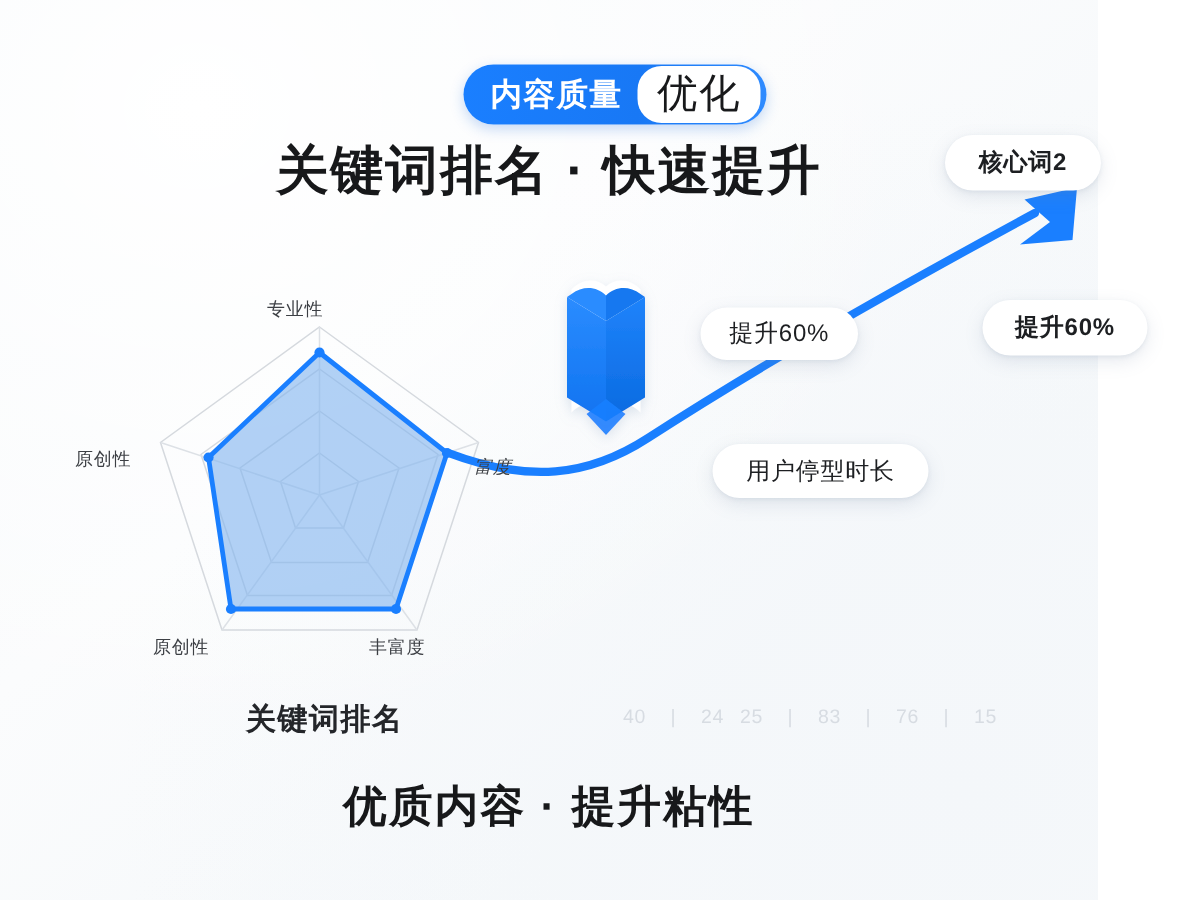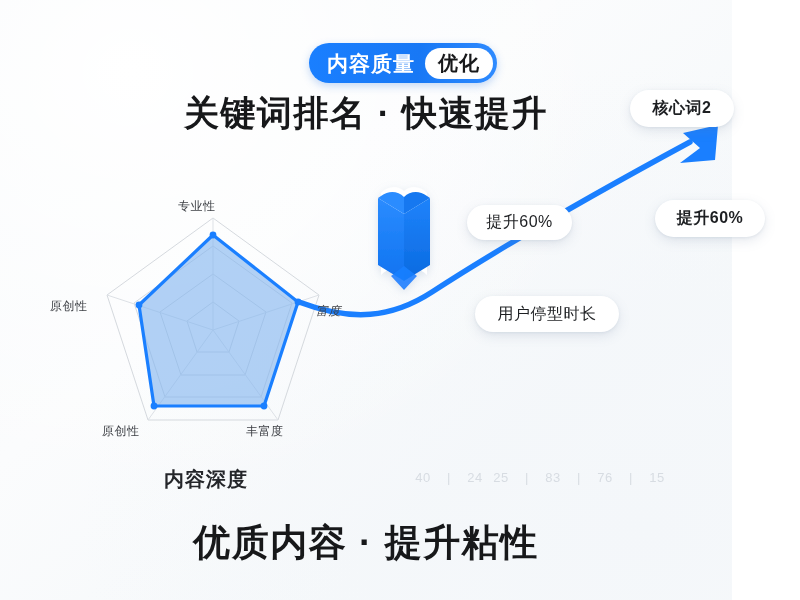--- a/index.html
+++ b/index.html
@@ -40,22 +40,22 @@
     color: #ffffff;
     font-size: 21px;
     font-weight: 700;
     letter-spacing: 1px;
     padding: 0 10px 0 18px;
     line-height: 1;
   }
   #badge .badge-pill {
     background: #ffffff;
     color: #18191b;
-    font-size: 20px;
-    font-weight: 700;
+    font-size: 27px;
+    font-weight: 400;
     letter-spacing: 1px;
     border-radius: 16px;
     padding: 5px 13px 6px 13px;
     line-height: 1;
   }
 
   
   .headline {
     position: absolute;
     font-weight: 700;
@@ -66,21 +66,21 @@
   #title-main {
     left: 0; right: 0;
     top: 90px;
     text-align: center;
     font-size: 35px;
   }
   #title-bottom {
     left: 0; right: 0;
     top: 518px;
     text-align: center;
-    font-size: 37px;
+    font-size: 29px;
   }
 
   
   #chart-svg {
     position: absolute;
     left: 0;
     top: 0;
     width: 800px;
     height: 600px;
   }
@@ -210,21 +210,21 @@
       <path d="M391,276 L404,266 L417,276 L404,290 Z" fill="#1a7fff" opacity="0.9"></path>
     </g>
   </svg>
 
   <div class="radar-label" id="radar-label-top">专业性</div>
   <div class="radar-label" id="radar-label-right">富度</div>
   <div class="radar-label" id="radar-label-bottomright">丰富度</div>
   <div class="radar-label" id="radar-label-bottomleft">原创性</div>
   <div class="radar-label" id="radar-label-left">原创性</div>
 
-  <div id="caption-depth">内容深度</div>
+  <div id="caption-depth">关键词排名</div>
 
   <div class="pill" id="pill-core2">核心词2</div>
   <div class="pill" id="pill-boost-l">提升60%</div>
   <div class="pill" id="pill-boost-r">提升60%</div>
   <div class="pill" id="pill-dwell">用户停型时长</div>
 
   <div id="ruler">
     <span class="tick">40</span>
     <span class="tick">|</span>
     <span class="tick">24</span>

